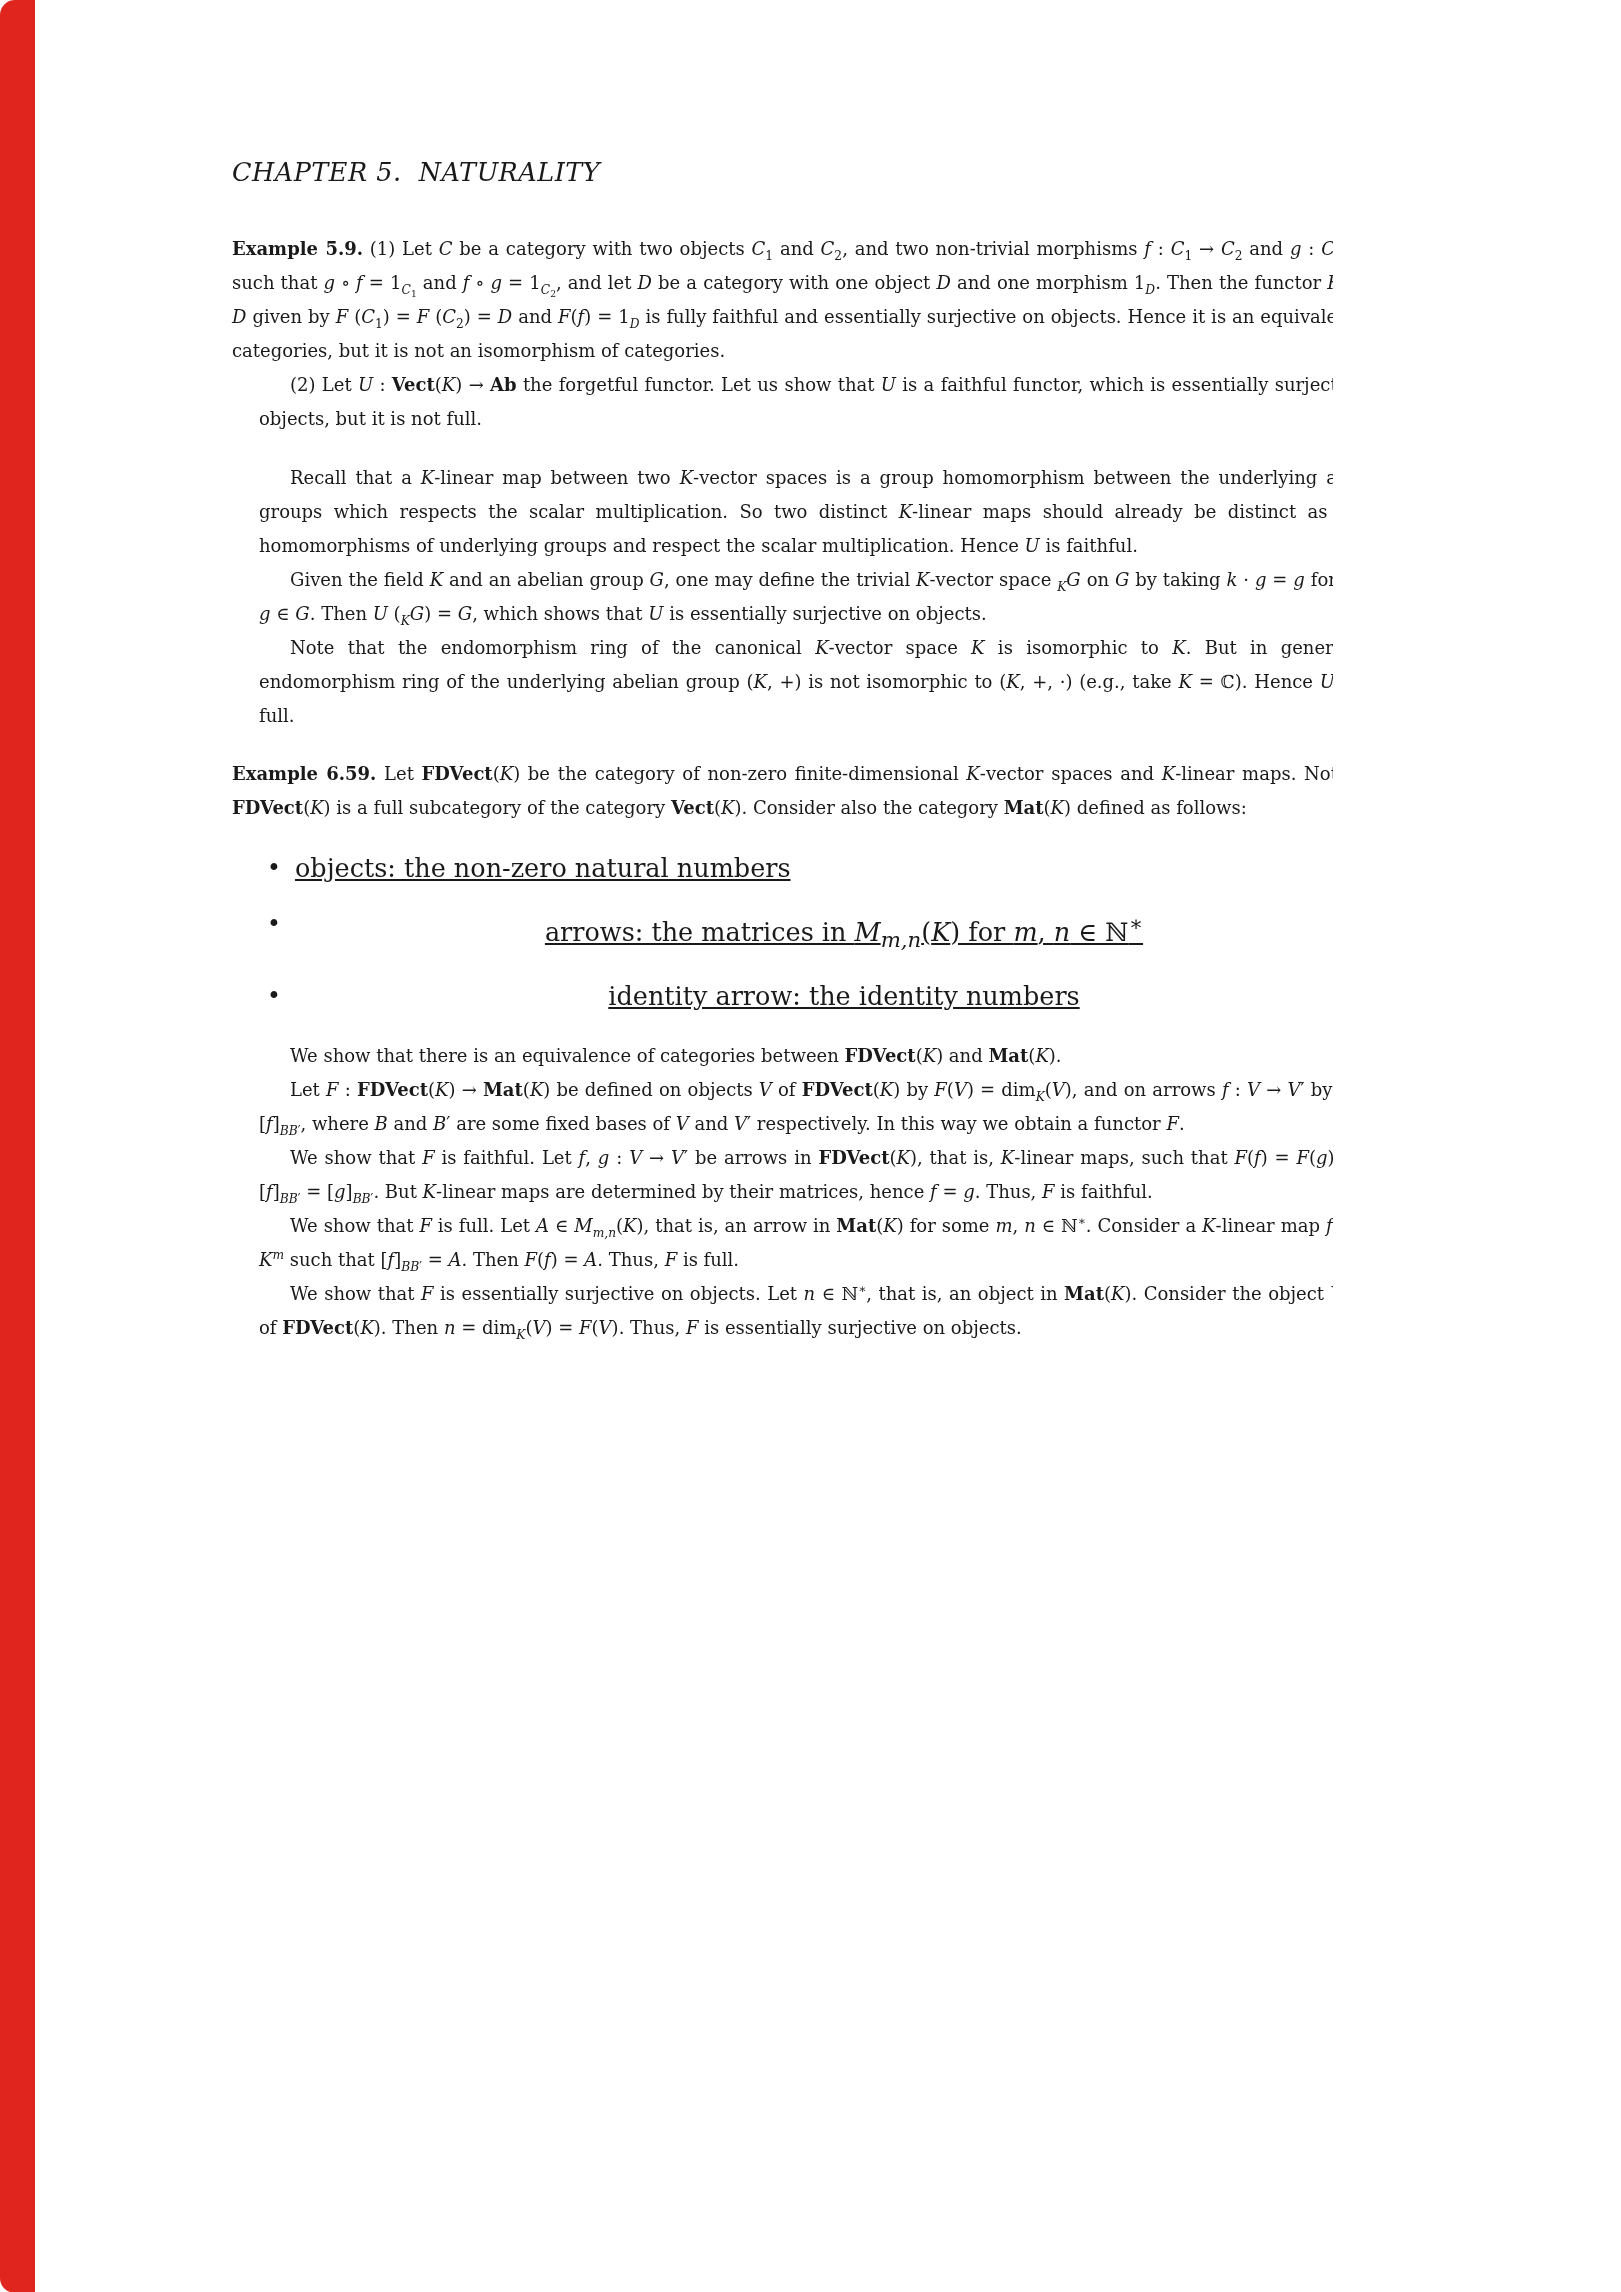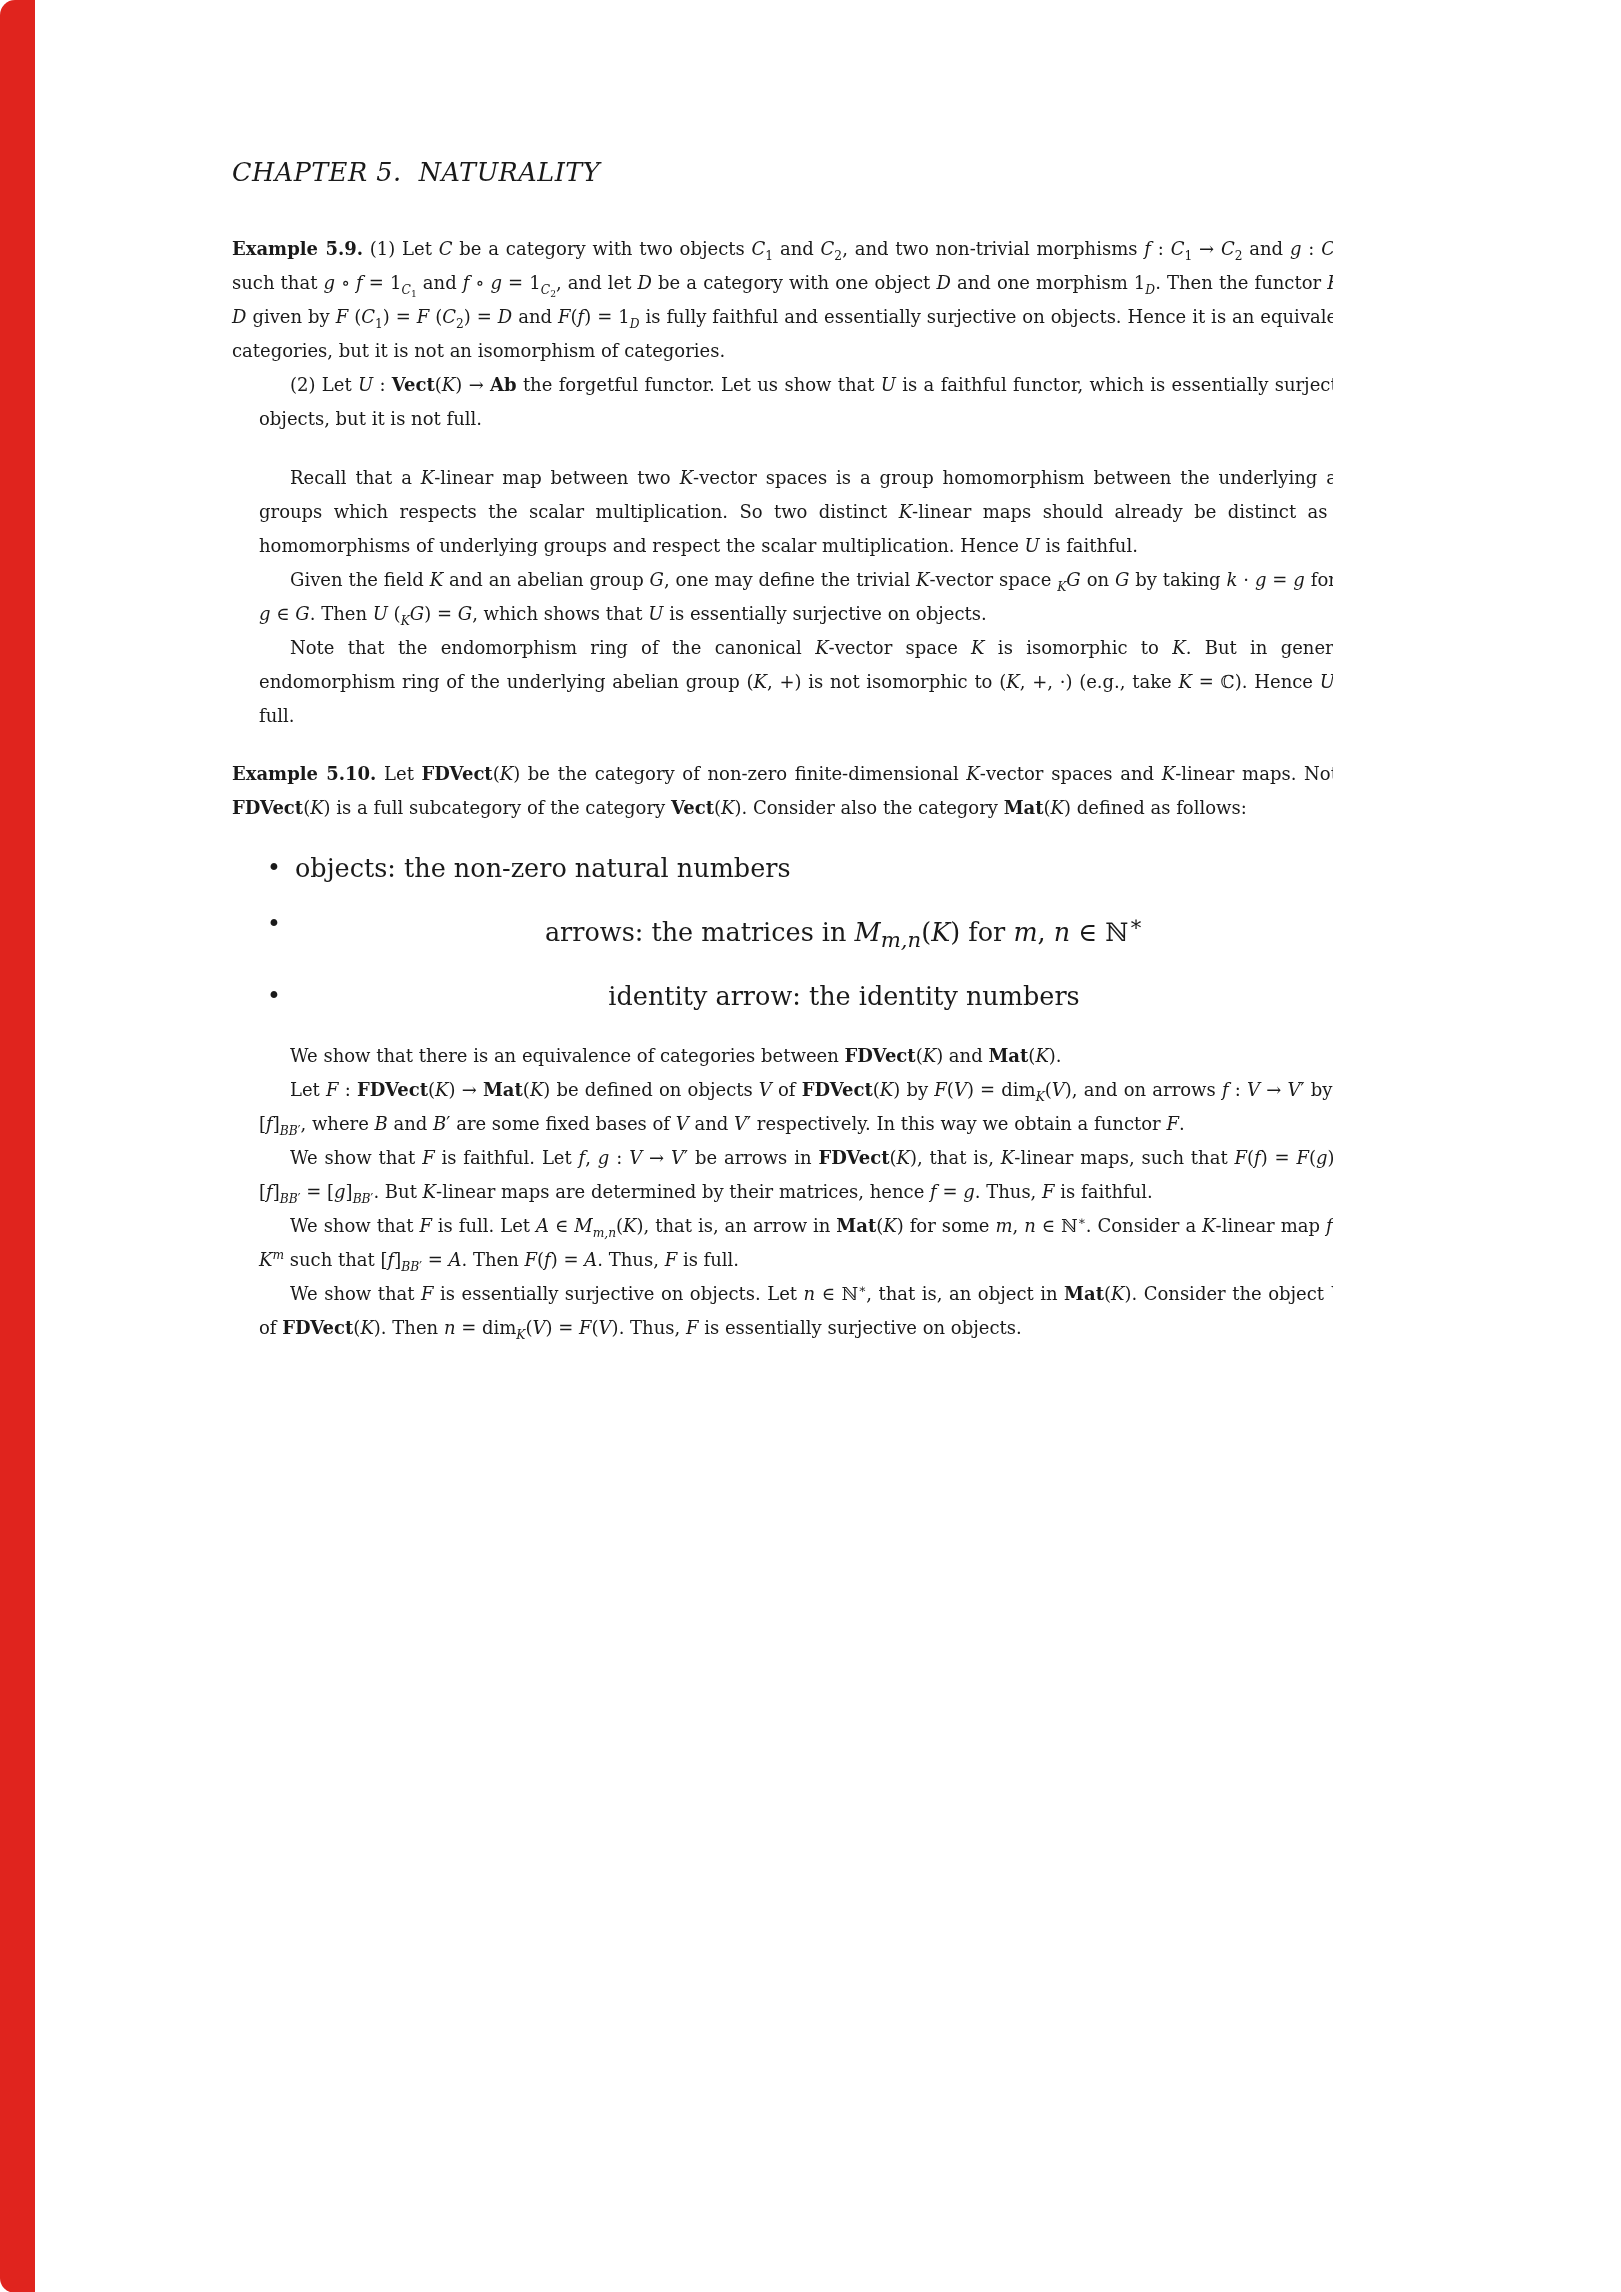--- a/index.html
+++ b/index.html
@@ -41,20 +41,21 @@
     hyphens: none;
   }
   .indent { text-indent: 31px; margin-left: 27px; }
   .gap { margin-top: 24.5px; }
   .para sub, .para sup { font-size: 68%; line-height: 0; }
   .para sub sub { font-size: 75%; }
   .bullets {
     list-style: none;
     margin: 25.5px 0 25.5px 0;
     padding: 0;
+    text-decoration: underline;
   }
   .bullets li {
     position: relative;
     padding-left: 63px;
     font-size: 25.5px;
     line-height: 34px;
     margin: 0;
   }
   .bullets li + li { margin-top: 22.5px; text-align: center; }
   .bullets li::before {
@@ -78,21 +79,21 @@
       <span class="rh-page">33</span>
     </div>
 
     <p class="para"><b>Example 5.9.</b> (1) Let <i>C</i> be a category with two objects <i>C</i><sub>1</sub> and <i>C</i><sub>2</sub>, and two non-trivial morphisms <i>f</i> : <i>C</i><sub>1</sub> → <i>C</i><sub>2</sub> and <i>g</i> : <i>C</i><sub>2</sub> → <i>C</i><sub>1</sub> such that <i>g</i> ∘ <i>f</i> = 1<sub><i>C</i><sub>1</sub></sub> and <i>f</i> ∘ <i>g</i> = 1<sub><i>C</i><sub>2</sub></sub>, and let <i>D</i> be a category with one object <i>D</i> and one morphism 1<sub><i>D</i></sub>. Then the functor <i>F</i> : <i>C</i> → <i>D</i> given by <i>F</i> (<i>C</i><sub>1</sub>) = <i>F</i> (<i>C</i><sub>2</sub>) = <i>D</i> and <i>F</i>(<i>f</i>) = 1<sub><i>D</i></sub> is fully faithful and essentially surjective on objects. Hence it is an equivalence of categories, but it is not an isomorphism of categories.</p>
     <p class="para indent">(2) Let <i>U</i> : <b>Vect</b>(<i>K</i>) → <b>Ab</b> the forgetful functor. Let us show that <i>U</i> is a faithful functor, which is essentially surjective on objects, but it is not full.</p>
 
     <p class="para indent gap">Recall that a <i>K</i>-linear map between two <i>K</i>-vector spaces is a group homomorphism between the underlying abelian groups which respects the scalar multiplication. So two distinct <i>K</i>-linear maps should already be distinct as group homomorphisms of underlying groups and respect the scalar multiplication. Hence <i>U</i> is faithful.</p>
     <p class="para indent">Given the field <i>K</i> and an abelian group <i>G</i>, one may define the trivial <i>K</i>-vector space <sub><i>K</i></sub><i>G</i> on <i>G</i> by taking <i>k</i> · <i>g</i> = <i>g</i> for every <i>g</i> ∈ <i>G</i>. Then <i>U</i> (<sub><i>K</i></sub><i>G</i>) = <i>G</i>, which shows that <i>U</i> is essentially surjective on objects.</p>
     <p class="para indent">Note that the endomorphism ring of the canonical <i>K</i>-vector space <i>K</i> is isomorphic to <i>K</i>. But in general the endomorphism ring of the underlying abelian group (<i>K</i>, +) is not isomorphic to (<i>K</i>, +, ·) (e.g., take <i>K</i> = ℂ). Hence <i>U</i> is not full.</p>
 
-    <p class="para gap"><b>Example 5.10.</b> Let <b>FDVect</b>(<i>K</i>) be the category of non-zero finite-dimensional <i>K</i>-vector spaces and <i>K</i>-linear maps. Note that <b>FDVect</b>(<i>K</i>) is a full subcategory of the category <b>Vect</b>(<i>K</i>). Consider also the category <b>Mat</b>(<i>K</i>) defined as follows:</p>
+    <p class="para gap"><b>Example 6.59.</b> Let <b>FDVect</b>(<i>K</i>) be the category of non-zero finite-dimensional <i>K</i>-vector spaces and <i>K</i>-linear maps. Note that <b>FDVect</b>(<i>K</i>) is a full subcategory of the category <b>Vect</b>(<i>K</i>). Consider also the category <b>Mat</b>(<i>K</i>) defined as follows:</p>
 
     <ul class="bullets">
       <li>objects: the non-zero natural numbers</li>
       <li>arrows: the matrices in <i>M</i><sub><i>m,n</i></sub>(<i>K</i>) for <i>m</i>, <i>n</i> ∈ ℕ<sup>∗</sup></li>
       <li>identity arrow: the identity numbers</li>
     </ul>
 
     <p class="para indent">We show that there is an equivalence of categories between <b>FDVect</b>(<i>K</i>) and <b>Mat</b>(<i>K</i>).</p>
     <p class="para indent">Let <i>F</i> : <b>FDVect</b>(<i>K</i>) → <b>Mat</b>(<i>K</i>) be defined on objects <i>V</i> of <b>FDVect</b>(<i>K</i>) by <i>F</i>(<i>V</i>) = dim<sub><i>K</i></sub>(<i>V</i>), and on arrows <i>f</i> : <i>V</i> → <i>V</i>′ by <i>F</i>(<i>f</i>) = [<i>f</i>]<sub><i>BB</i>′</sub>, where <i>B</i> and <i>B</i>′ are some fixed bases of <i>V</i> and <i>V</i>′ respectively. In this way we obtain a functor <i>F</i>.</p>
     <p class="para indent">We show that <i>F</i> is faithful. Let <i>f</i>, <i>g</i> : <i>V</i> → <i>V</i>′ be arrows in <b>FDVect</b>(<i>K</i>), that is, <i>K</i>-linear maps, such that <i>F</i>(<i>f</i>) = <i>F</i>(<i>g</i>). Then [<i>f</i>]<sub><i>BB</i>′</sub> = [<i>g</i>]<sub><i>BB</i>′</sub>. But <i>K</i>-linear maps are determined by their matrices, hence <i>f</i> = <i>g</i>. Thus, <i>F</i> is faithful.</p>

